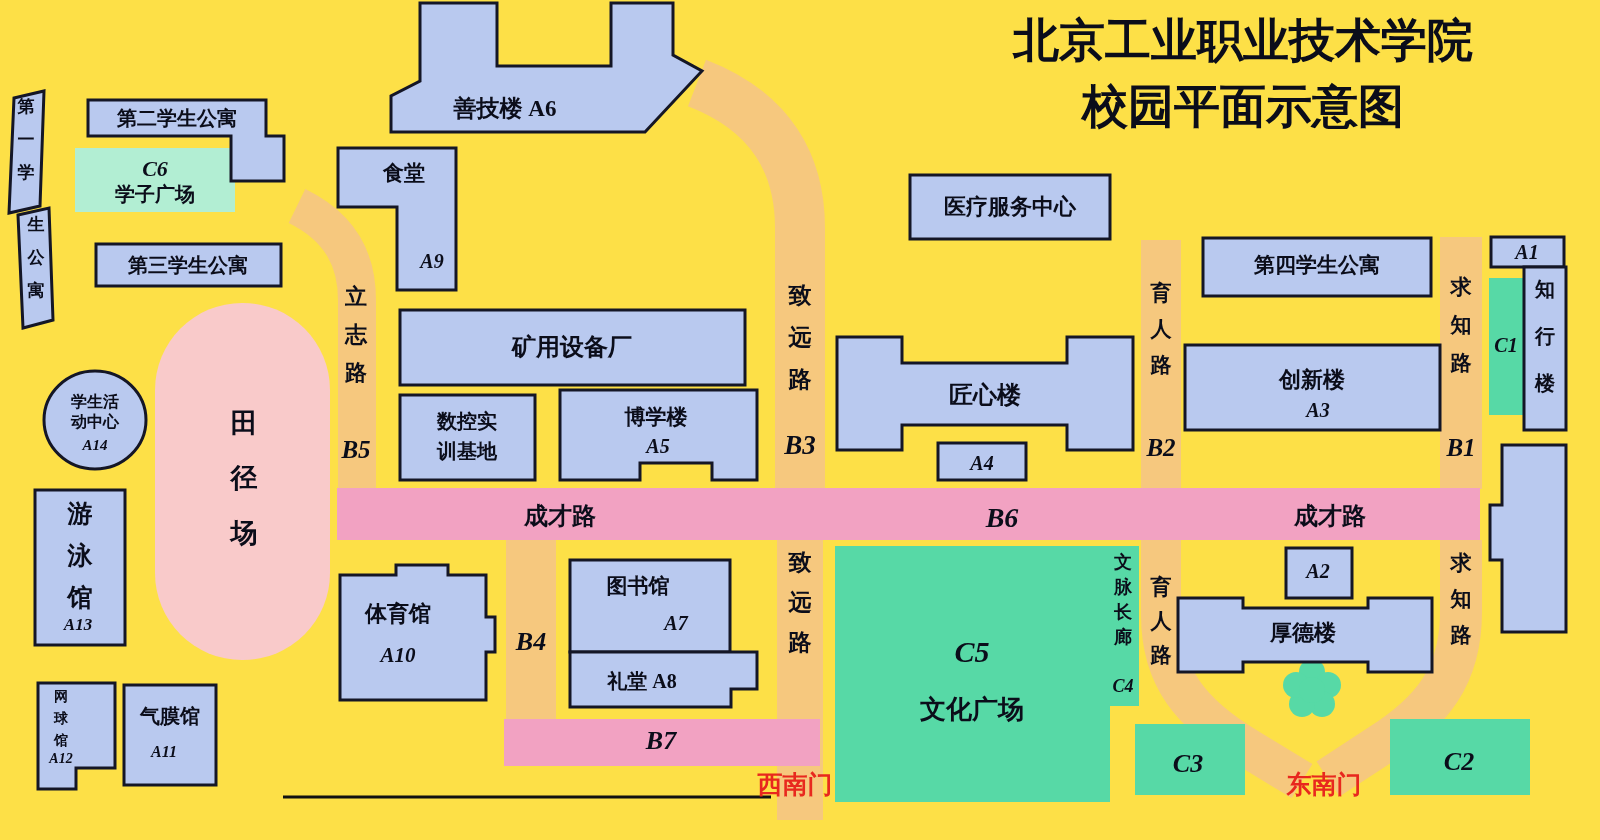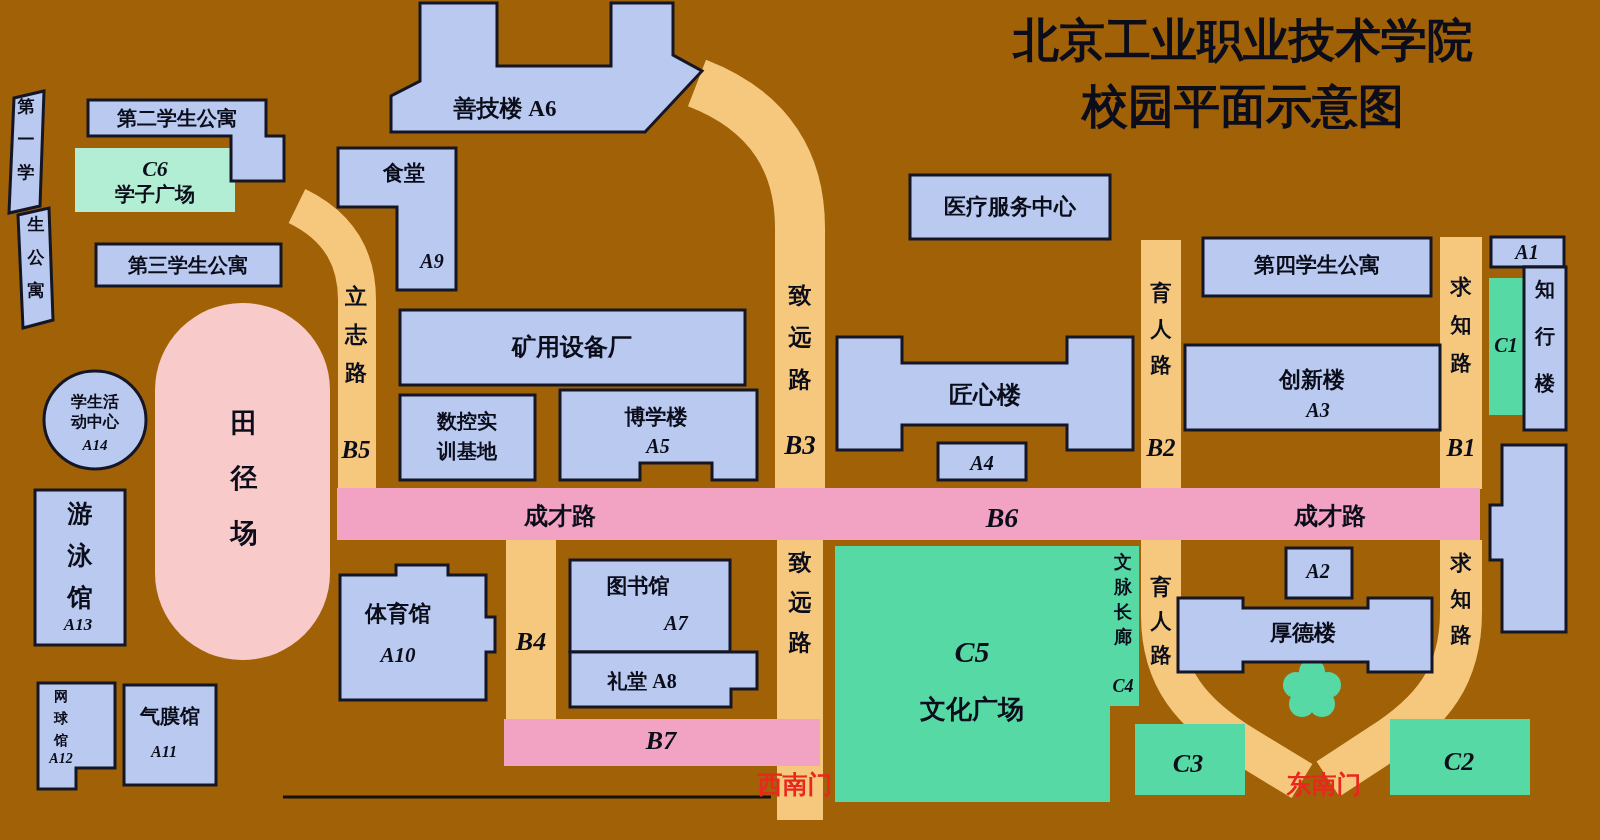--- a/index.html
+++ b/index.html
@@ -1,16 +1,16 @@
 <!DOCTYPE html>
 <html><head>
 <meta charset="utf-8">
 <style>
   html,body{margin:0;padding:0;background:#ffffff;}
-  .map-wrap{position:relative;width:1600px;height:840px;overflow:hidden;background:#a16207;}
+  .map-wrap{position:relative;width:1600px;height:840px;overflow:hidden;background:#fde047;}
   svg{display:block;font-family:"Liberation Serif",serif;}
   .bld{fill:#b9c9ef;stroke:#141626;stroke-width:3;stroke-linejoin:miter;}
   .road{stroke:#f6c87e;fill:none;}
   .pink{fill:#f2a2c2;}
   .green{fill:#57d9a6;}
   .green-light{fill:#b2eed3;}
   .field{fill:#f9caca;}
   .bound{stroke:#111111;stroke-width:3;}
   text{fill:#0b0d1a;}
   .cjk{font-weight:bold;}

